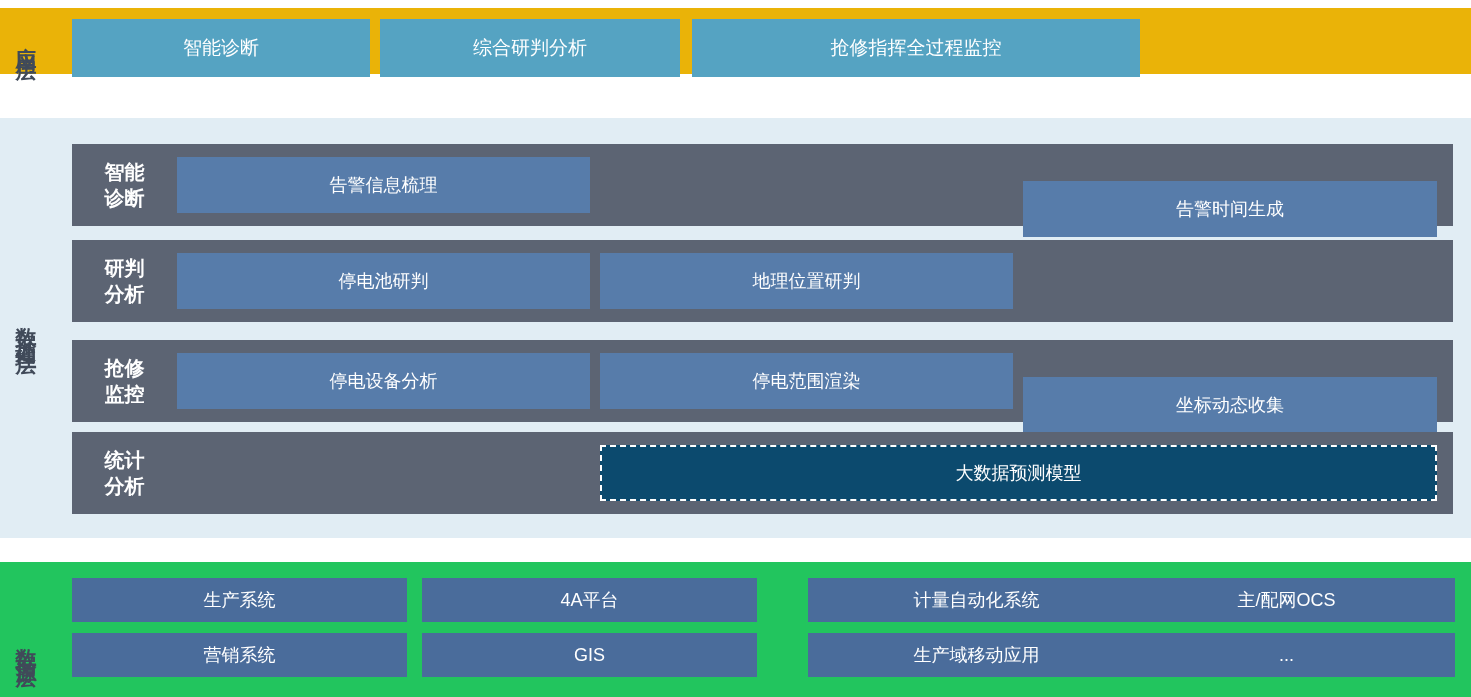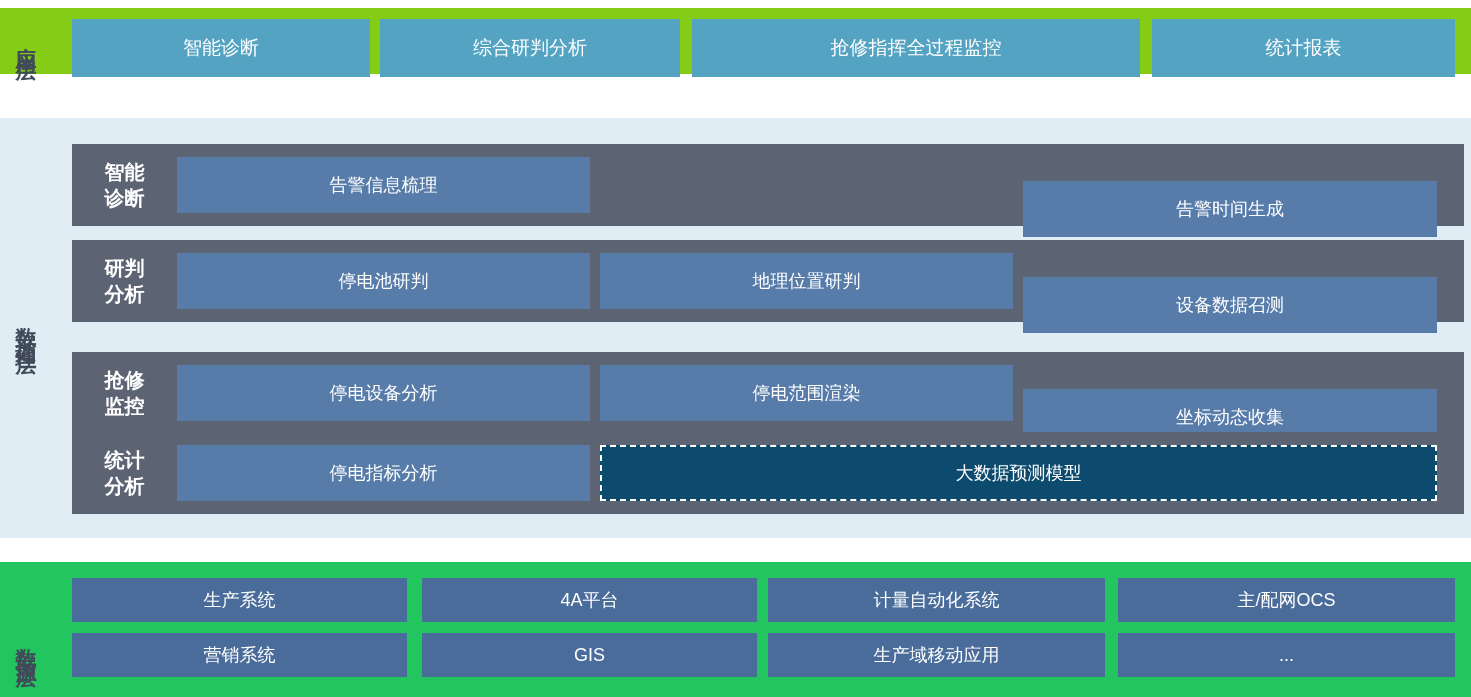--- a/index.html
+++ b/index.html
@@ -1,36 +1,36 @@
 <!DOCTYPE html>
 <html><head>
 <meta charset="utf-8">
 <style>
   html,body{margin:0;padding:0;background:#ffffff;}
   body{font-family:"Liberation Sans","DejaVu Sans",sans-serif;}
   .stage{position:relative;width:1471px;height:697px;background:#ffffff;overflow:hidden;}
 
   .band{position:absolute;left:0;width:1471px;}
-  .band-app{top:8px;height:66px;background:#84cc16;}
+  .band-app{top:8px;height:66px;background:#eab308;}
   .band-proc{top:118px;height:420px;background:#e1edf4;}
   .band-src{top:562px;height:166px;background:#22c55e;}
 
   .vlabel{
     position:absolute;left:16px;top:50%;transform:translateY(-50%);
     writing-mode:vertical-lr;text-orientation:upright;
     font-size:21px;font-weight:bold;color:#404a59;letter-spacing:7px;line-height:1;
     white-space:nowrap;
   }
 
   .app-btn{
     position:absolute;top:11px;height:58px;background:#55a3c2;color:#ffffff;
     font-size:19px;line-height:58px;text-align:center;white-space:nowrap;
   }
 
-  .proc-row{position:absolute;left:72px;width:1381px;height:82px;background:#5c6473;padding-left:11px;}
+  .proc-row{position:absolute;left:72px;width:1381px;height:82px;background:#5c6473;}
   .row-label{
     position:absolute;left:0;top:0;width:105px;height:82px;
     display:flex;flex-direction:column;justify-content:center;align-items:center;
     color:#ffffff;font-size:20px;font-weight:bold;line-height:1.3;
   }
   .proc-box{
     position:absolute;top:13px;height:56px;background:#577caa;color:#ffffff;
     font-size:18px;line-height:56px;text-align:center;white-space:nowrap;
   }
   .proc-box.dashed{
@@ -41,34 +41,33 @@
   .pos-b3{left:951px;width:414px;margin-top:24px;}
   .pos-bd{left:528px;width:837px;}
 
   .src-box{
     position:absolute;height:44px;background:#4a6c9b;color:#ffffff;
     font-size:18px;line-height:44px;text-align:center;white-space:nowrap;
   }
   .src-r1{top:16px;} .src-r2{top:71px;text-align:center;}
   .src-c1{left:72px;width:335px;}
   .src-c2{left:422px;width:335px;}
-  .src-c3{left:768px;width:337px;}
+  .src-c3{left:808px;width:337px;}
   .src-c4{left:1118px;width:337px;}
 </style>
 </head>
 <body>
 
 <div class="stage">
 
   <div class="band band-app">
     <div class="vlabel">应用层</div>
     <div class="app-btn" style="left:72px;width:298px;">智能诊断</div>
     <div class="app-btn" style="left:380px;width:300px;">综合研判分析</div>
     <div class="app-btn" style="left:692px;width:448px;">抢修指挥全过程监控</div>
-    <div class="app-btn" style="left:1152px;width:303px;">统计报表</div>
   </div>
 
   <div class="band band-proc">
     <div class="vlabel">数据处理层</div>
 
     <div class="proc-row" style="top:26px;">
       <div class="row-label">
         <span>智能</span>
         <span>诊断</span>
       </div>
@@ -76,39 +75,37 @@
       <div class="proc-box pos-b3">告警时间生成</div>
     </div>
 
     <div class="proc-row" style="top:122px;">
       <div class="row-label">
         <span>研判</span>
         <span>分析</span>
       </div>
       <div class="proc-box pos-b1">停电池研判</div>
       <div class="proc-box pos-b2">地理位置研判</div>
-      <div class="proc-box pos-b3">设备数据召测</div>
     </div>
 
-    <div class="proc-row" style="top:234px;">
+    <div class="proc-row" style="top:222px;">
       <div class="row-label">
         <span>抢修</span>
         <span>监控</span>
       </div>
       <div class="proc-box pos-b1">停电设备分析</div>
       <div class="proc-box pos-b2">停电范围渲染</div>
       <div class="proc-box pos-b3">坐标动态收集</div>
     </div>
 
     <div class="proc-row" style="top:314px;">
       <div class="row-label">
         <span>统计</span>
         <span>分析</span>
       </div>
-      <div class="proc-box pos-b1">停电指标分析</div>
       <div class="proc-box dashed pos-bd">大数据预测模型</div>
     </div>
   </div>
 
   <div class="band band-src">
     <div class="vlabel">数据源层</div>
 
     <div class="src-box src-r1 src-c1">生产系统</div>
     <div class="src-box src-r1 src-c2">4A平台</div>
     <div class="src-box src-r1 src-c3">计量自动化系统</div>

